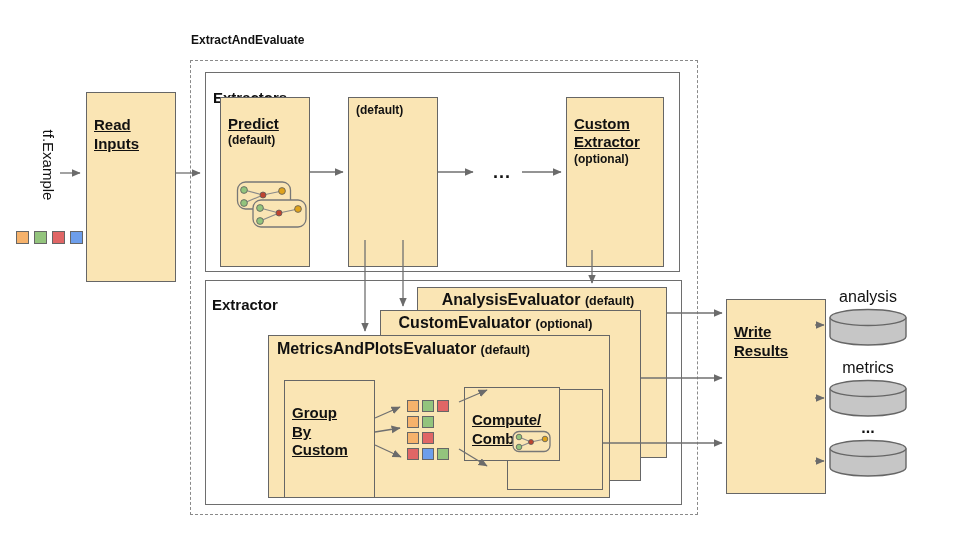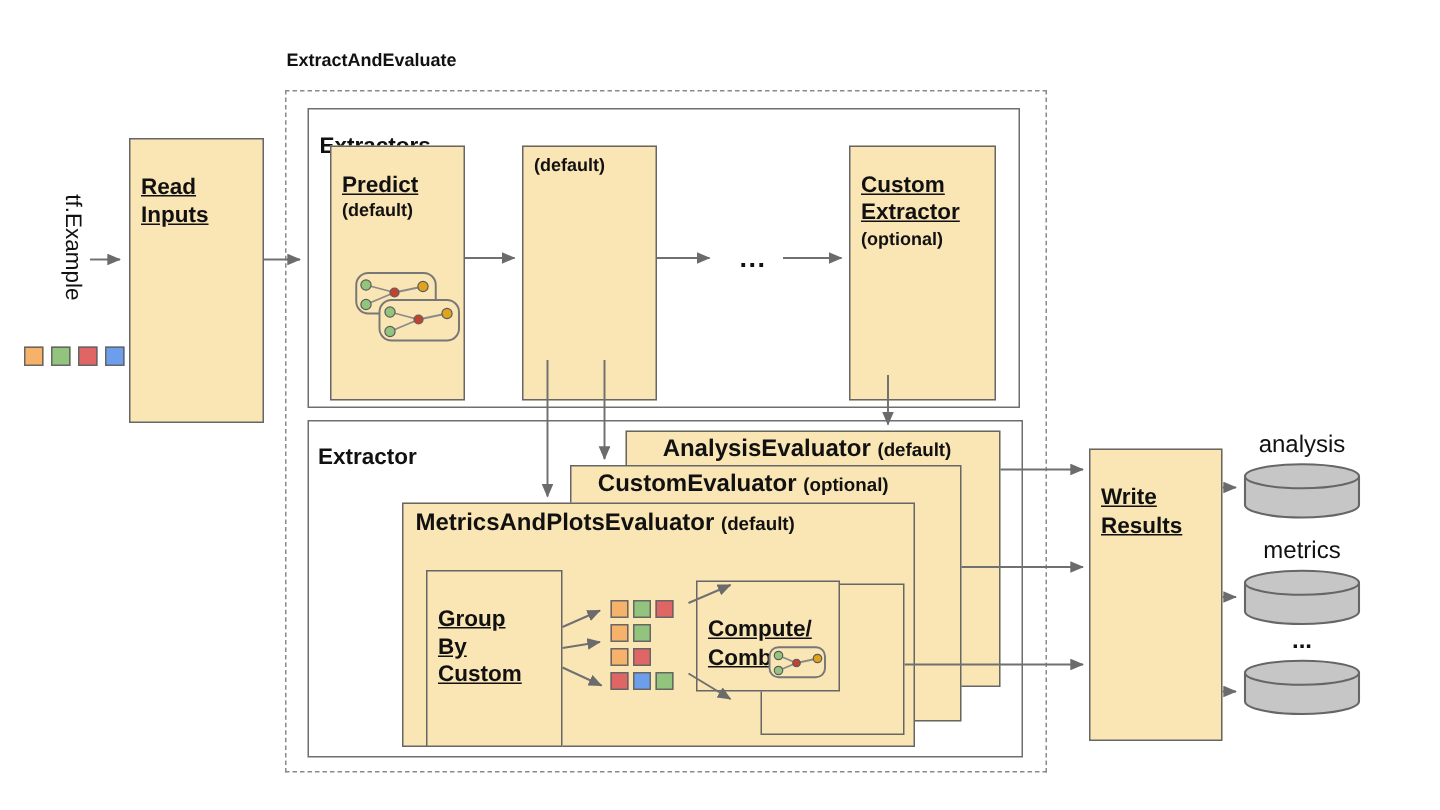--- a/index.html
+++ b/index.html
@@ -154,21 +154,21 @@
     <rect class="mini-rect" x="1" y="1.5" width="37" height="20" rx="6"></rect>
     <line class="mini-line" x1="7" y1="7" x2="19" y2="12"></line>
     <line class="mini-line" x1="7" y1="17" x2="19" y2="12"></line>
     <line class="mini-line" x1="19" y1="12" x2="33" y2="9"></line>
     <circle class="dot-g" cx="7" cy="7" r="2.8"></circle>
       <circle class="dot-g" cx="7" cy="17" r="2.8"></circle>
     <circle class="dot-r" cx="19" cy="12" r="2.5"></circle>
       <circle class="dot-y" cx="33" cy="9" r="2.8"></circle>
   </svg>
 
-  <div class="abs tan pad b15 pre" style="left:726px;top:287px;width:89px;height:195px;">
+  <div class="abs tan pad b15 pre" style="left:726px;top:287px;width:100px;height:195px;">
     <span>Write
 Results</span>
   </div>
 
   <div class="abs" style="left:826px;top:288px;width:84px;">
     <div class="outlabel">analysis</div>
     <svg width="80" height="38" viewBox="0 0 80 38" style="display:block;margin:2px auto 0;">
       <path class="cyl-body" d="M2,9.5 v19 a38,8.5 0 0 0 76,0 v-19"></path>
       <ellipse class="cyl-body" cx="40" cy="9.5" rx="38" ry="8"></ellipse>
     </svg>

